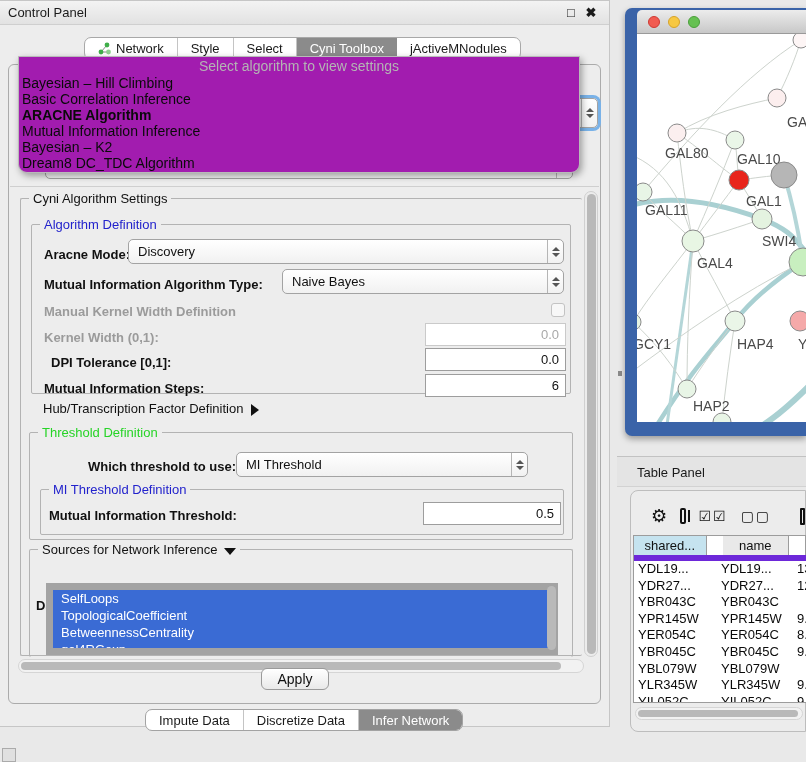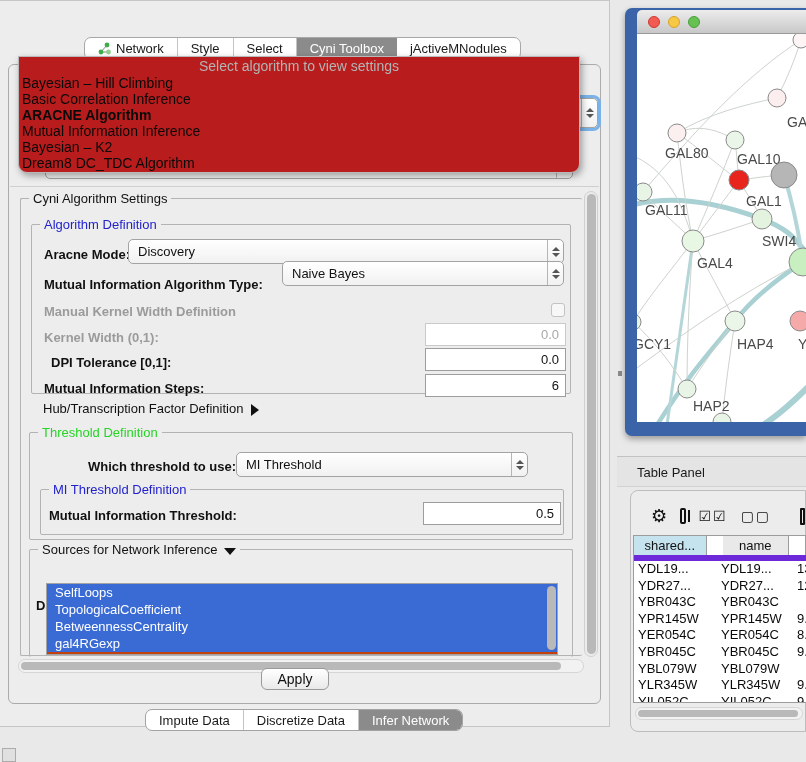--- a/index.html
+++ b/index.html
@@ -63,21 +63,21 @@
   }
   .combo .stepper i { width:0; height:0; border-left:4px solid transparent; border-right:4px solid transparent; }
   .combo .stepper i.up   { border-bottom:4px solid #555; }
   .combo .stepper i.down { border-top:4px solid #555; }
   .focus-ring { box-shadow:0 0 0 3px #79b2e8; }
   .ghost-text { color:#9f9f9f; }
 
   
   .popup {
     left:18px; top:55px; width:562px; height:117px;
-    background:#b91c1c; border:1px solid #b9b9b9; border-radius:0 0 9px 9px;
+    background:#a21caf; border:1px solid #b9b9b9; border-radius:0 0 9px 9px;
     box-shadow:2px 3px 7px rgba(0,0,0,.35);
     z-index:20; padding-top:1px;
   }
   .popup .prompt { text-align:center; color:#b4b4b4; font-size:14px; height:17px; }
   .popup .item { font-size:14px; height:16px; line-height:16px; padding-left:3px; color:#0a0a0a; white-space:nowrap; }
   .popup .item.bold { font-weight:bold; }
 
   
   .fs { border:1px solid #b3b3b3; border-radius:2px; }
   .fs-title {
@@ -90,21 +90,21 @@
   .lbl  { font-weight:bold; font-size:13px; color:#111; white-space:nowrap; }
   .lbl.dis { color:#9b9b9b; }
   .tinput {
     background:#fff; border:1px solid #9d9d9d;
     font-size:13px; text-align:right; padding:0 6px 0 2px;
     display:flex; align-items:center; justify-content:flex-end;
   }
   .tinput.dis { border-color:#cacaca; color:#a8a8a8; }
   .checkbox { width:14px; height:14px; border:1px solid #c3c3c3; border-radius:3px; background:#f7f7f7; }
 
-  .attr-list { background:#c2410c; border:1px solid #a3a3a3; overflow:hidden; }
+  .attr-list { background:#c2410c; border:7px solid #a3a3a3; overflow:hidden; }
   .attr-item { background:#3a6bd4; color:#fff; font-size:13px; height:17px; line-height:17px; padding-left:8px; }
 
   .scroll-v { background:#ececec; border:1px solid #d0d0d0; border-radius:7px; }
   .scroll-thumb { background:#b9b9b9; border-radius:6px; }
 
   .btn {
     background:linear-gradient(#ffffff,#e9e9e9);
     border:1px solid #9a9a9a; border-radius:6px;
     font-size:14px; color:#111; text-align:center;
     display:flex; align-items:center; justify-content:center;
@@ -157,20 +157,25 @@
   .hc.plain { background:#e9e9e9; }
   .tbl-row { display:flex; height:16.6px; line-height:16.6px; white-space:nowrap; }
   .tbl-row .c { overflow:hidden; padding-left:4px; color:#0a0a0a; }
   .hscroll { background:#f2f2f2; border:1px solid #d5d5d5; border-radius:7px; }
 </style>
 </head>
 <body>
 
 <div class="abs cp">
 
+  <div class="abs cp-titlebar">
+    <span class="abs cp-title">Control Panel</span>
+    <span class="abs winbtn" style="right:30px;">□</span>
+    <span class="abs winbtn" style="right:10px; font-weight:bold;">✖</span>
+  </div>
 
   <div class="abs tabbar" id="top-tabs">
       <div class="tab">
         <svg width="13" height="13" class="net-icon">
           <line x1="3" y1="10" x2="9" y2="3" stroke="#888" stroke-width="1"></line>
           <line x1="3" y1="10" x2="10" y2="10" stroke="#888" stroke-width="1"></line>
           <circle cx="3" cy="10" r="2.4" fill="#3fae49"></circle>
           <circle cx="9" cy="3" r="2.4" fill="#3fae49"></circle>
           <circle cx="10.5" cy="10" r="2.4" fill="#8fd18f"></circle>
         </svg>
@@ -230,21 +235,21 @@
       <span class="abs lbl" style="left:12px; top:22px;">Aracne Mode:</span>
       <div class="abs combo" style="left:96px; top:14px; width:436px; height:25px;">
         <span>Discovery</span>
         <span class="stepper">
             <i class="up"></i>
             <i class="down"></i>
           </span>
       </div>
 
       <span class="abs lbl" style="left:12px; top:52px;">Mutual Information Algorithm Type:</span>
-      <div class="abs combo" style="left:250px; top:36px; width:282px; height:25px;">
+      <div class="abs combo" style="left:250px; top:44px; width:282px; height:25px;">
         <span>Naive Bayes</span>
         <span class="stepper">
             <i class="up"></i>
             <i class="down"></i>
           </span>
       </div>
 
       <span class="abs lbl dis" style="left:12px; top:79px;">Manual Kernel Width Definition</span>
       <div class="abs checkbox" style="left:519px; top:78px;"></div>
 

